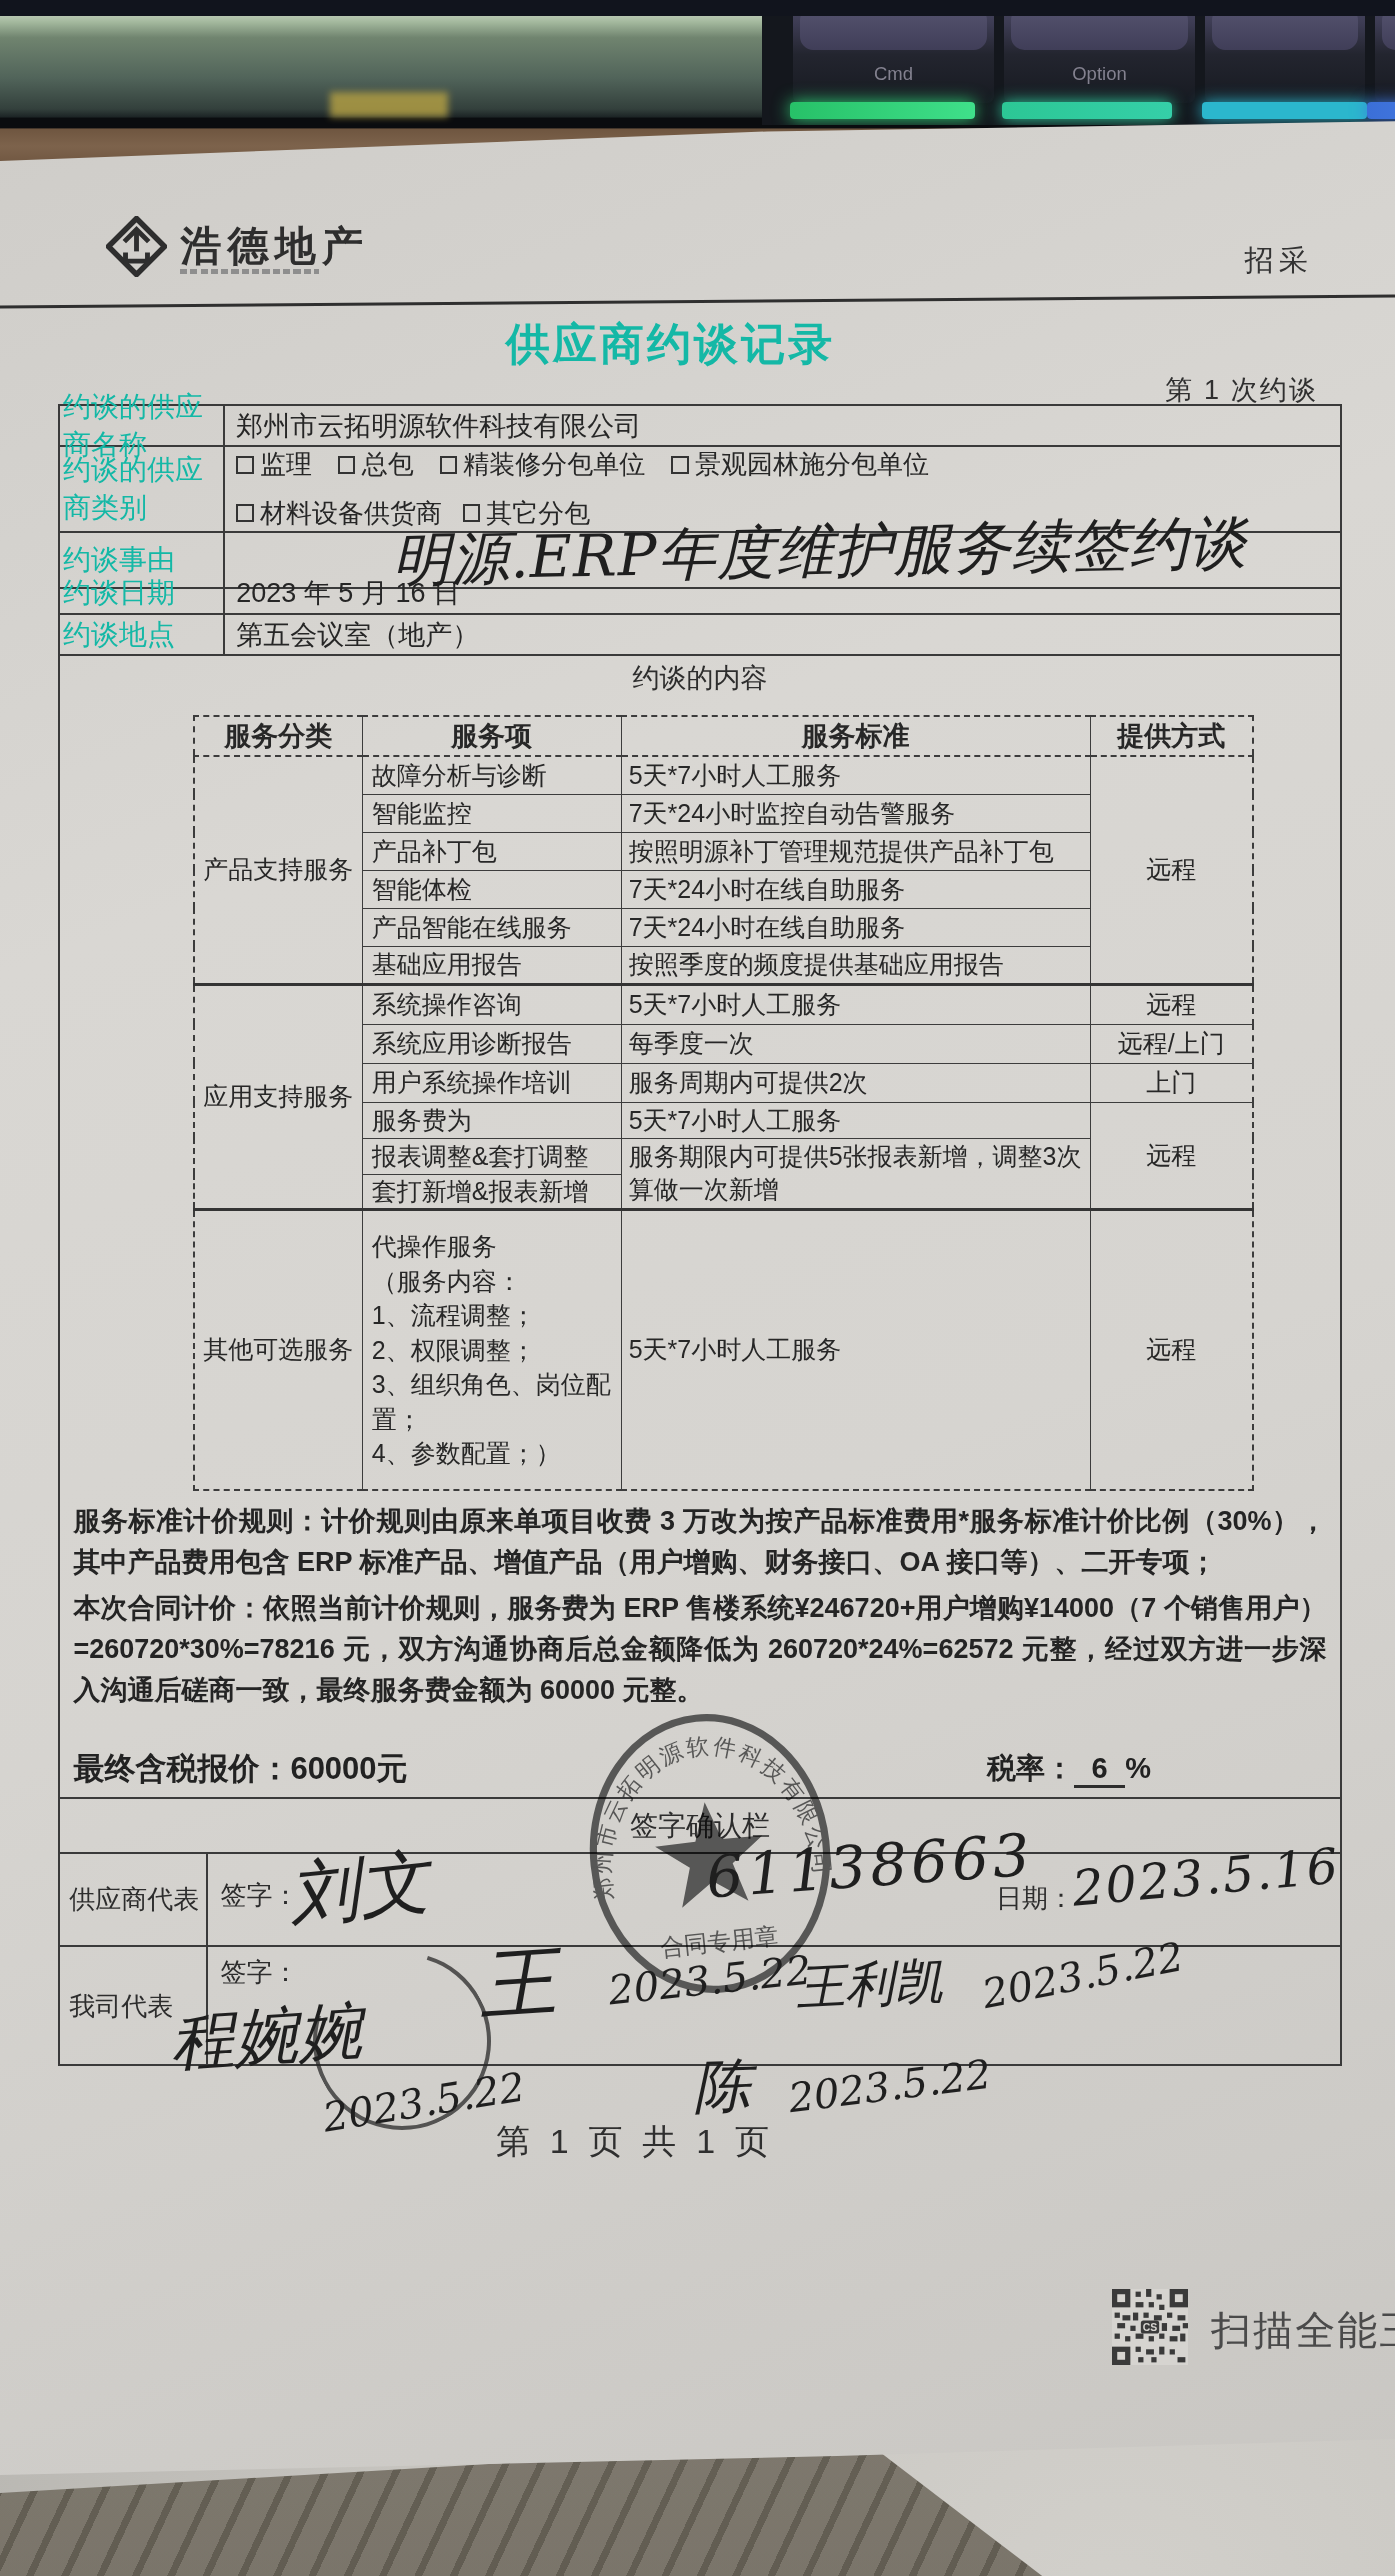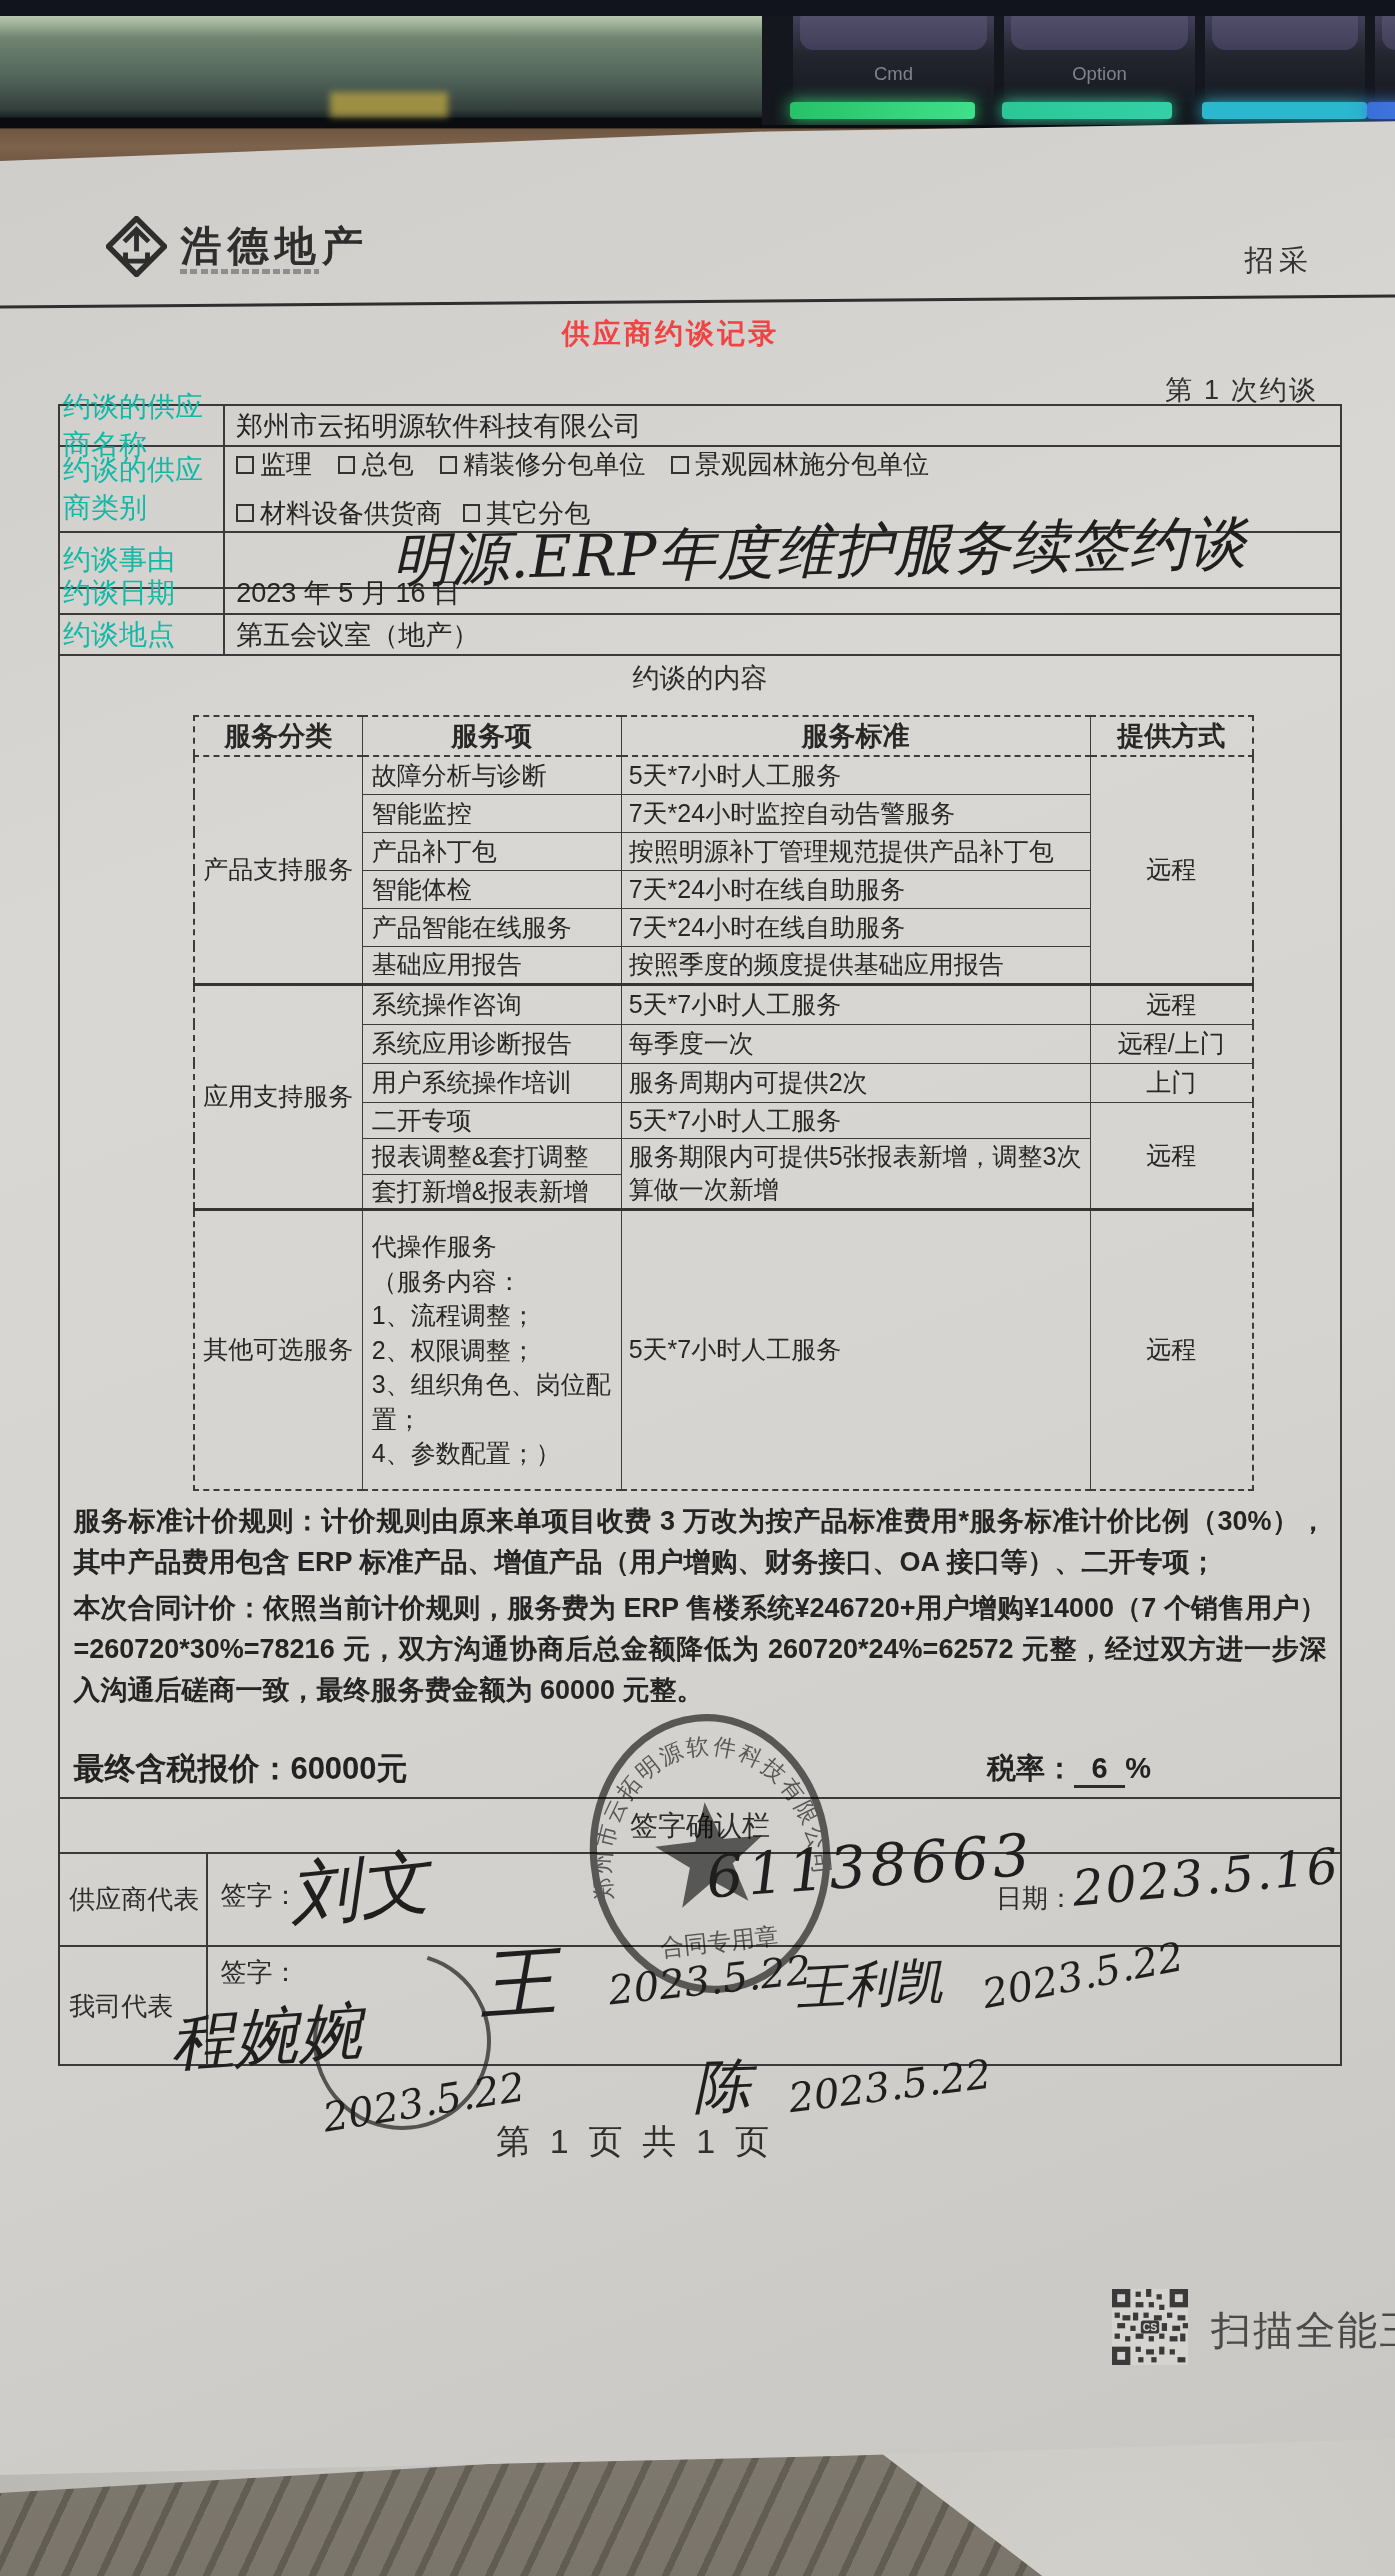--- a/index.html
+++ b/index.html
@@ -57,21 +57,21 @@
   .doc{position:absolute;left:0;top:0;width:1395px;height:3099px;z-index:3;}
   
   .logo-wrap{position:absolute;left:106px;top:216px;display:flex;align-items:center;gap:13.4px;}
   .logo-text{font-size:41px;font-weight:bold;color:#2e2e2e;letter-spacing:6.2px;}
   .logo-sub{position:absolute;left:180px;top:269px;width:139px;height:4.6px;
     background:repeating-linear-gradient(90deg,#8e8e8e 0 7.2px,transparent 7.2px 10.3px);}
   .dept{position:absolute;right:82px;top:241px;font-size:29px;letter-spacing:5.2px;color:#333;}
   .header-rule{position:absolute;left:0;top:300px;width:1395px;height:3.1px;background:#2f2f2f;
     transform:rotate(-0.45deg);}
   .doc-title{position:absolute;left:0;top:315px;width:1341px;text-align:center;
-    font-size:28px;font-weight:bold;letter-spacing:3.1px;color:#ef4444;}
+    font-size:44px;font-weight:bold;letter-spacing:3.1px;color:#14b8a6;}
   .session{position:absolute;right:77px;top:372px;font-size:27px;letter-spacing:2.1px;color:#303030;}
   
   .outer-box{position:absolute;left:58px;top:404px;width:1284px;height:1662px;
     border:2.1px solid #3a3a3a;box-sizing:border-box;}
   .row{position:absolute;left:0;width:1280px;display:flex;box-sizing:border-box;
     border-bottom:2.1px solid #3a3a3a;}
   .row .lbl{width:165px;flex:0 0 165px;border-right:2.1px solid #3a3a3a;box-sizing:border-box;
     display:flex;align-items:center;padding-left:3px;font-size:28px;color:#14b8a6;}
   .row .val{flex:1;display:flex;align-items:center;padding-left:11.3px;font-size:27px;color:#262626;}
   .r1{top:0;height:41px;}
@@ -303,21 +303,21 @@
             <td class="item">系统应用诊断报告</td>
             <td>每季度一次</td>
             <td class="dlv">远程/上门</td>
           </tr>
       <tr style="height:39px;">
             <td class="item">用户系统操作培训</td>
             <td>服务周期内可提供2次</td>
             <td class="dlv">上门</td>
           </tr>
       <tr style="height:36px;">
-        <td class="item">二开专项</td>
+        <td class="item">服务费为</td>
         <td>5天*7小时人工服务</td>
         <td class="dlv" rowspan="3">远程</td>
       </tr>
       <tr style="height:36px;">
         <td class="item">报表调整&amp;套打调整</td>
         <td rowspan="2">服务期限内可提供5张报表新增，调整3次算做一次新增</td>
       </tr>
       <tr style="height:35px;">
             <td class="item">套打新增&amp;报表新增</td>
           </tr>

